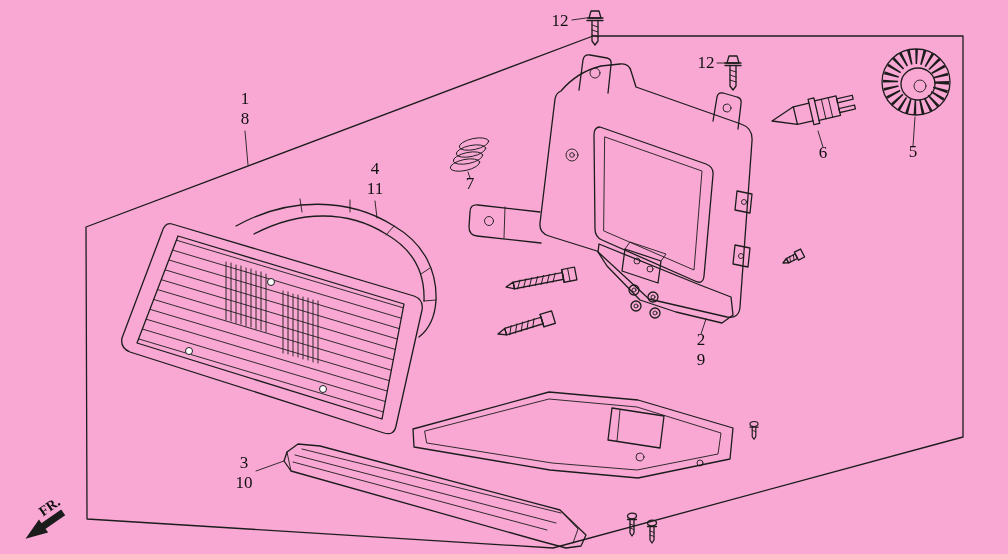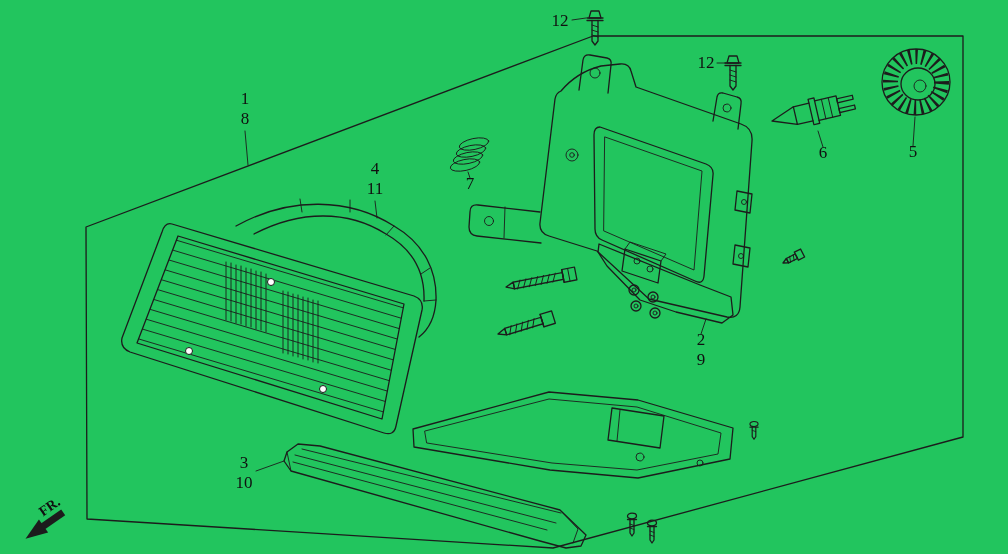--- a/index.html
+++ b/index.html
@@ -1,16 +1,16 @@
 <!DOCTYPE html>
 <html><head>
 <meta charset="utf-8">
 <style>
   html,body{margin:0;padding:0;background:#ffffff;}
-  .stage{position:relative;width:1008px;height:554px;background:#22c55e;overflow:hidden;
+  .stage{position:relative;width:1008px;height:554px;background:#f9a8d4;overflow:hidden;
          font-family:"Liberation Serif",serif;}
   .stage svg{position:absolute;left:0;top:0;display:block;}
   .ln{fill:none;stroke:#1c1c1c;stroke-width:1.3;stroke-linejoin:round;stroke-linecap:round;}
   .tn{fill:none;stroke:#1c1c1c;stroke-width:0.9;stroke-linejoin:round;stroke-linecap:round;}
   .lbl{font-family:"Liberation Serif",serif;font-size:17px;fill:#101010;text-anchor:middle;}
   .frlbl{font-family:"Liberation Serif",serif;font-size:14px;font-weight:bold;fill:#101010;text-anchor:middle;}
   .solid{fill:#1c1c1c;stroke:none;}
   .dotw{fill:#ffffff;stroke:#1c1c1c;stroke-width:1;}
 </style>
 </head>

